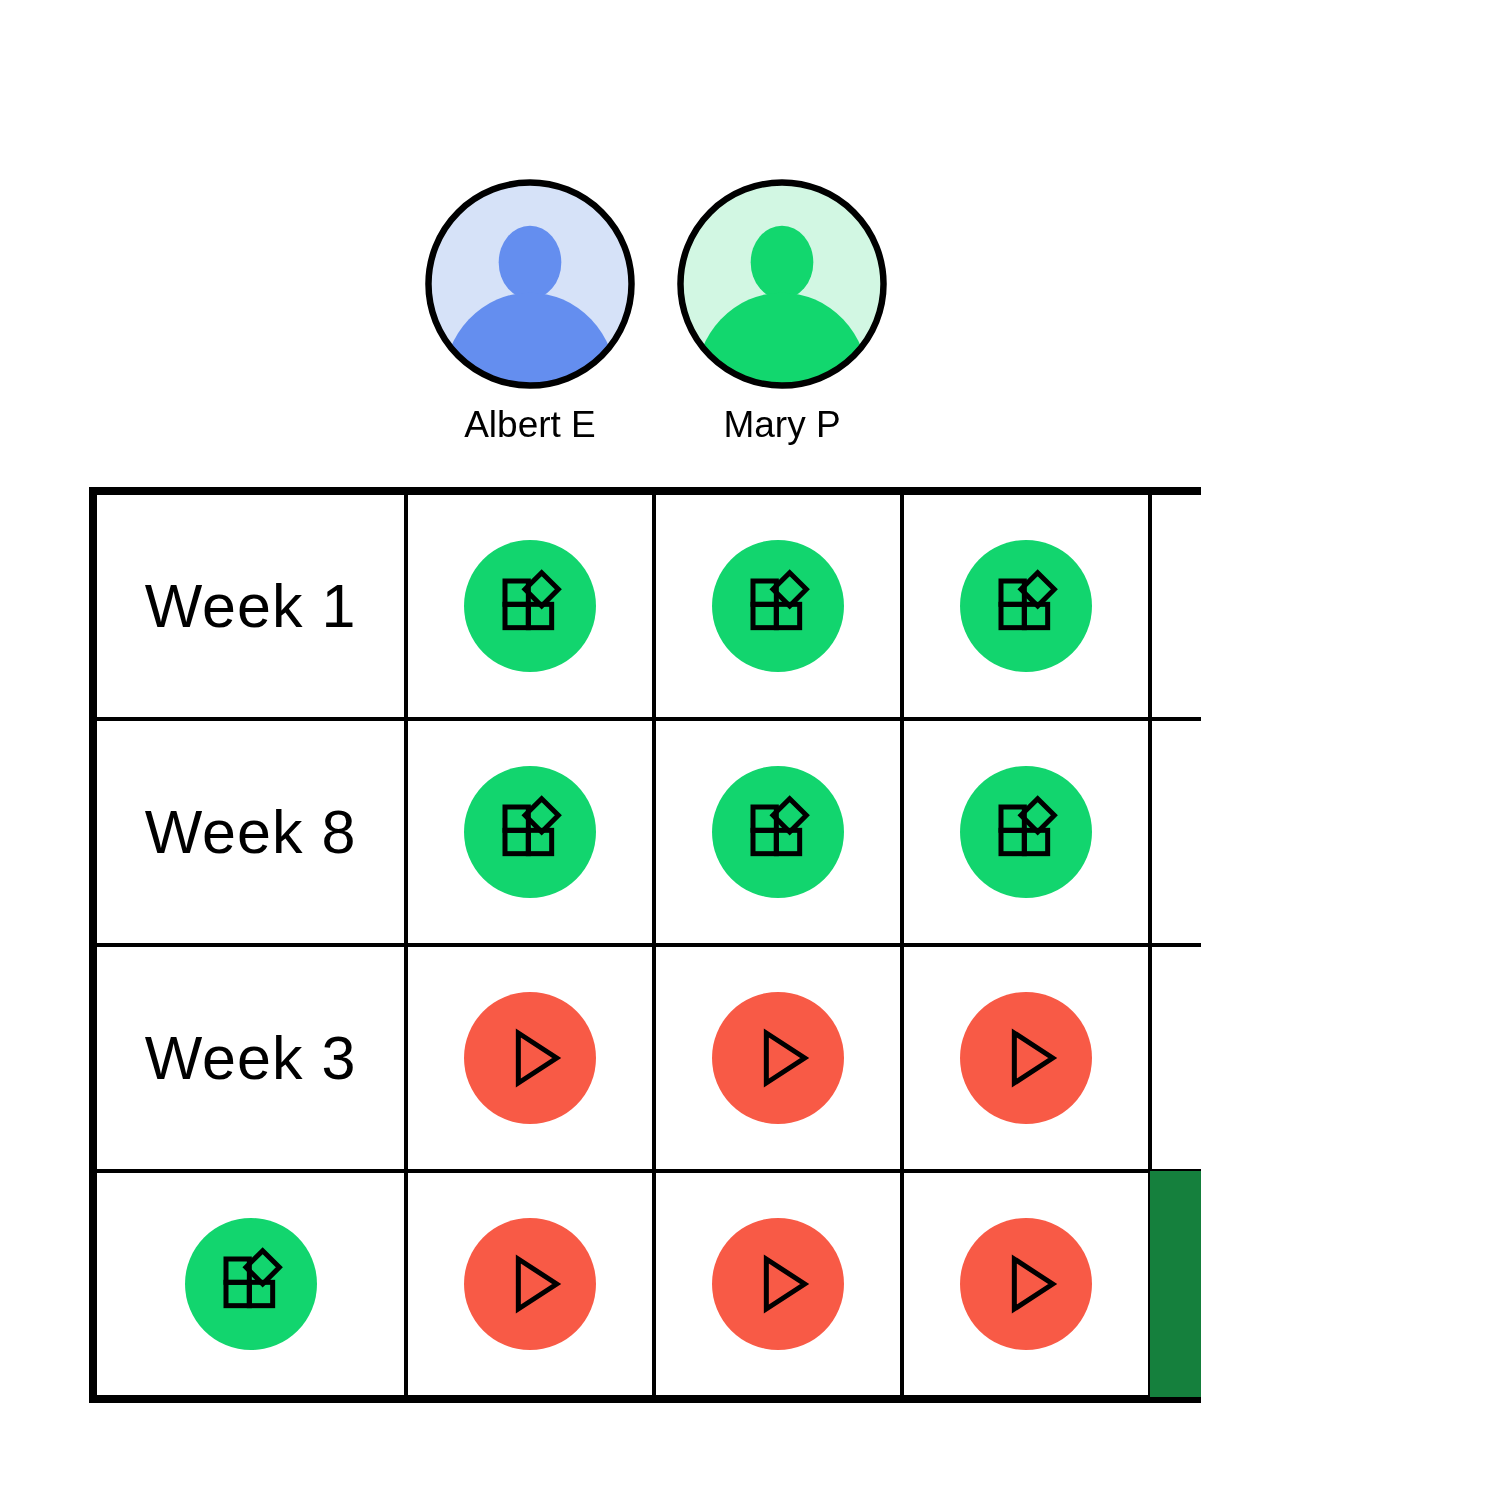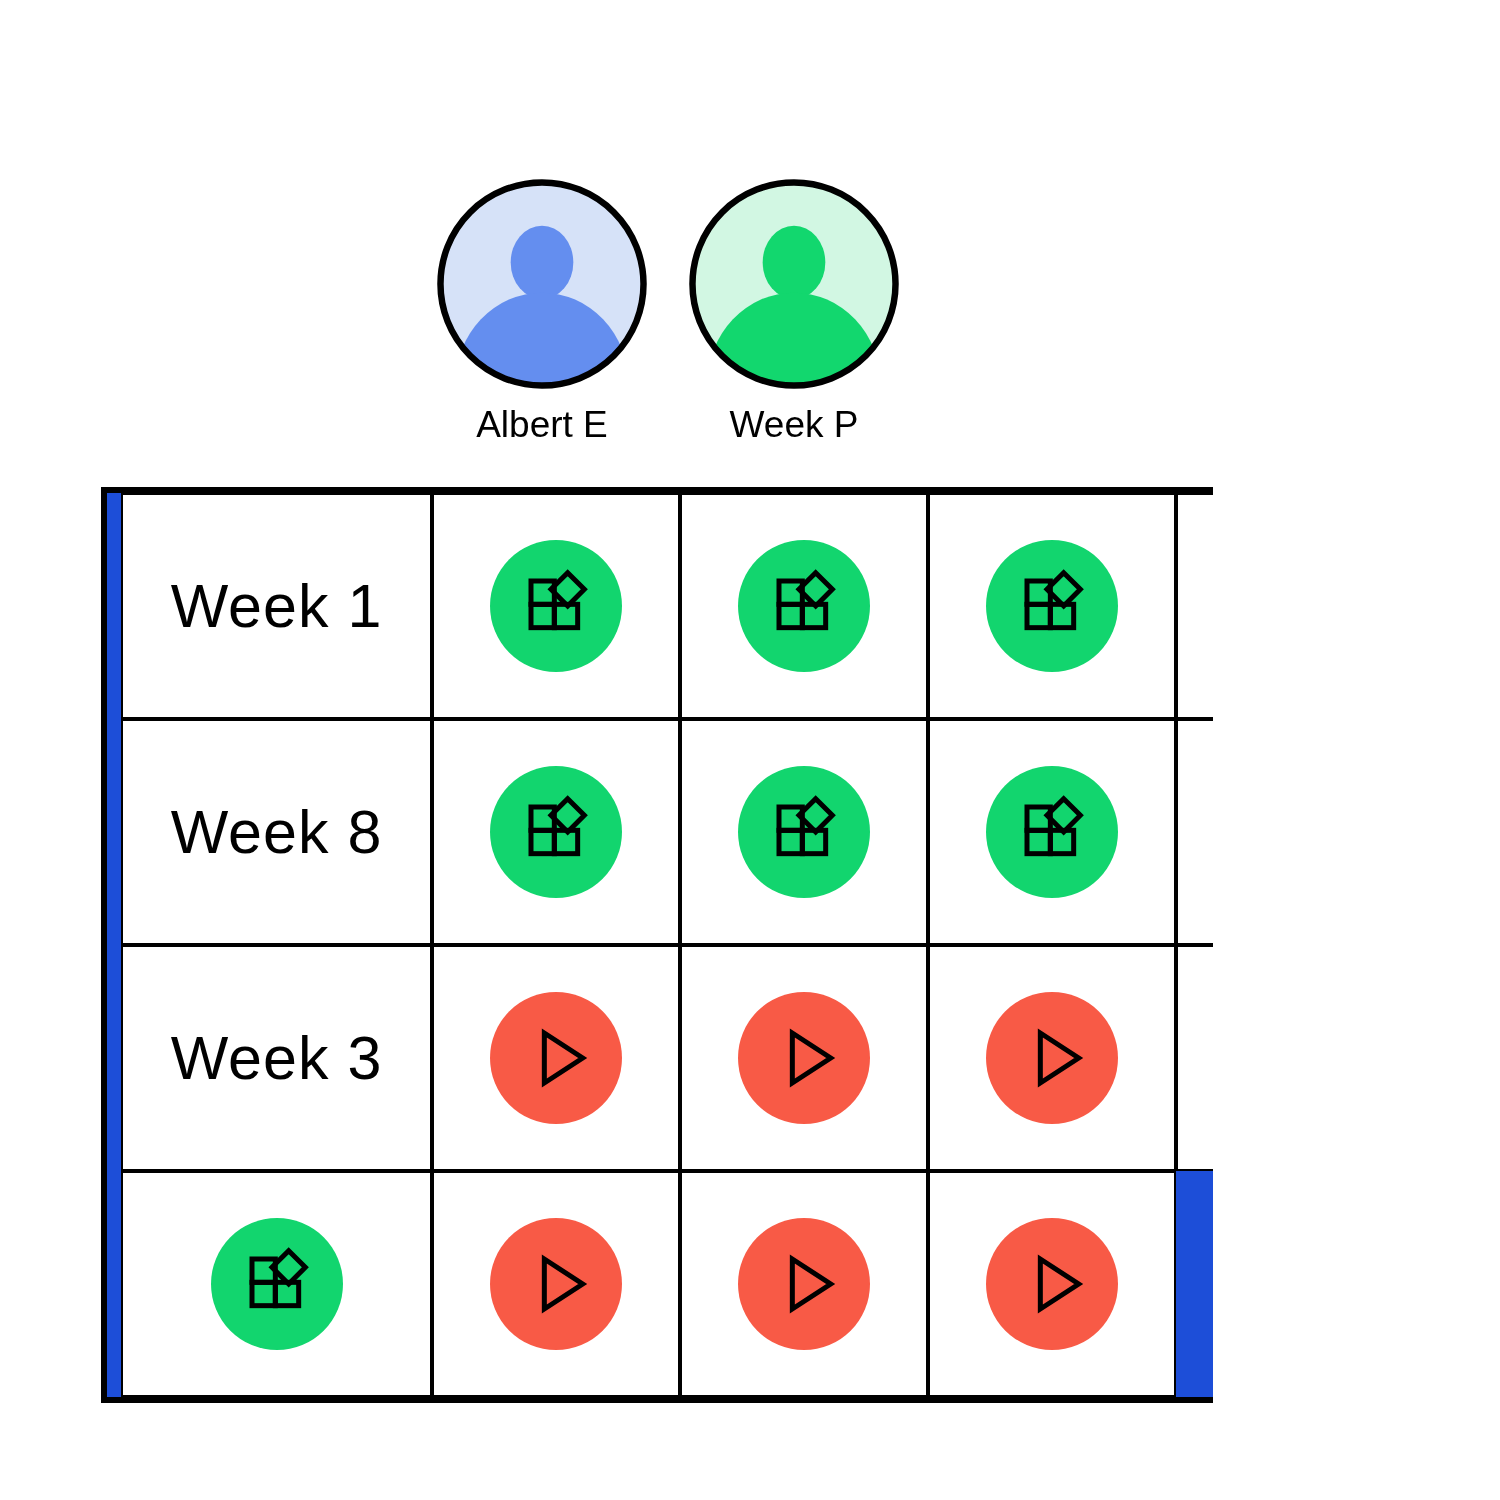--- a/index.html
+++ b/index.html
@@ -1,39 +1,38 @@
 <!DOCTYPE html>
 <html><head>
 <meta charset="utf-8">
 <style>
   html,body{margin:0;padding:0;}
   body{
     width:1500px;height:1500px;background:#ffffff;
     font-family:"Liberation Sans", sans-serif;
     color:#000;
   }
-  .canvas{position:relative;width:1201px;height:1500px;overflow:hidden;margin-left:12px;}
+  .canvas{position:relative;width:1201px;height:1500px;overflow:hidden;}
 
   
   .avatar-row{
     position:absolute;left:89px;top:176px;width:1323px;
     display:grid;grid-template-columns:315px 252px 252px 252px 252px;
   }
   .person{display:flex;flex-direction:column;align-items:center;}
   .avatar{width:216px;height:216px;display:block;}
   .person-name{margin-top:14px;font-size:37px;line-height:1;color:#000;}
 
   
   .board{
     position:absolute;left:89px;top:487px;
-    border:6px solid #000;background:#1d4ed8;
+    border:6px solid #000;background:#15803d;
     display:grid;
     grid-template-columns:311px 248px 248px 248px 248px;
     grid-template-rows:repeat(4,226px);
-    padding-left:14px;
   }
   .cell{
     border:2px solid #000;box-sizing:border-box;
     display:flex;align-items:center;justify-content:center;
     background:#fff;
   }
   .label-cell{font-size:61px;letter-spacing:1px;}
   .status{
     width:132px;height:132px;border-radius:50%;
     display:flex;align-items:center;justify-content:center;
@@ -74,21 +73,21 @@
 
     <div class="person" style="--bg: #d2f7e3; --fg: #12d76e;">
       <svg class="avatar" viewBox="0 0 100 100">
         <circle cx="50" cy="50" r="47" style="fill:var(--bg)"></circle>
         <g clip-path="url(#avclip)">
           <ellipse cx="50" cy="40" rx="14.5" ry="17" style="fill:var(--fg)"></ellipse>
           <ellipse cx="50" cy="96" rx="40" ry="42" style="fill:var(--fg)"></ellipse>
         </g>
         <circle cx="50" cy="50" r="47" fill="none" stroke="#000" stroke-width="3"></circle>
       </svg>
-      <div class="person-name">Week P</div>
+      <div class="person-name">Mary P</div>
     </div>
   </div>
 
   <div class="board">
 
     <div class="cell label-cell">Week 1</div>
     <div class="cell">
       <div class="status done" style="background: rgb(18, 213, 110);">
         <svg class="icon-blocks" viewBox="0 0 48 48">
             <g fill="none" stroke="#000" stroke-width="3">

